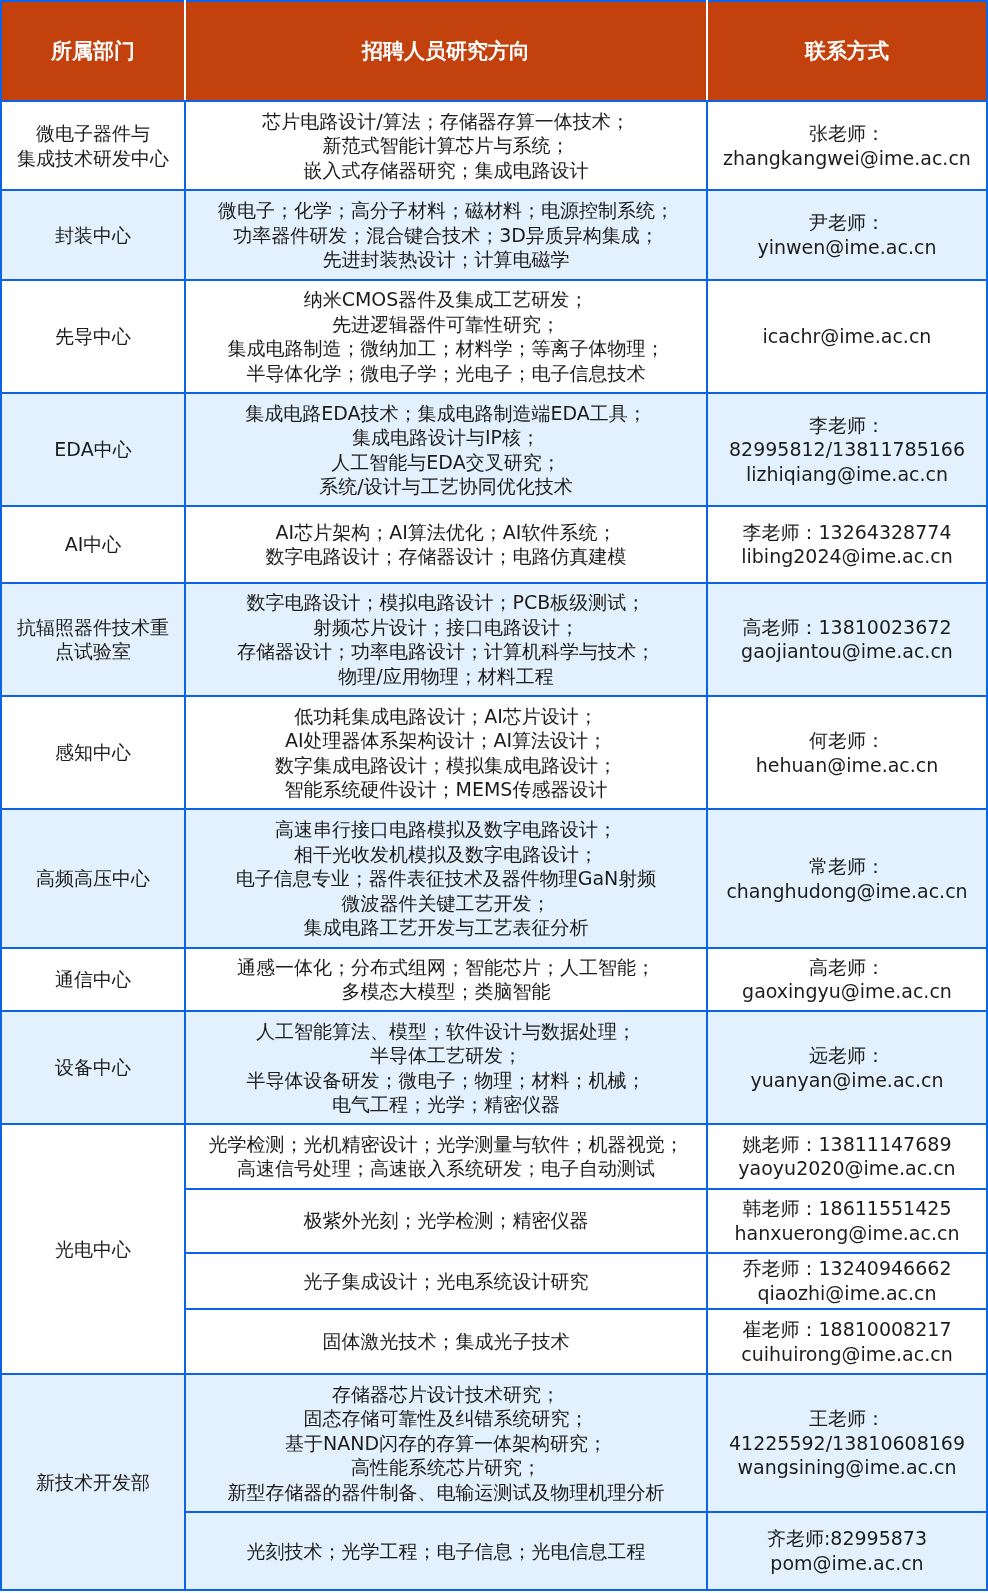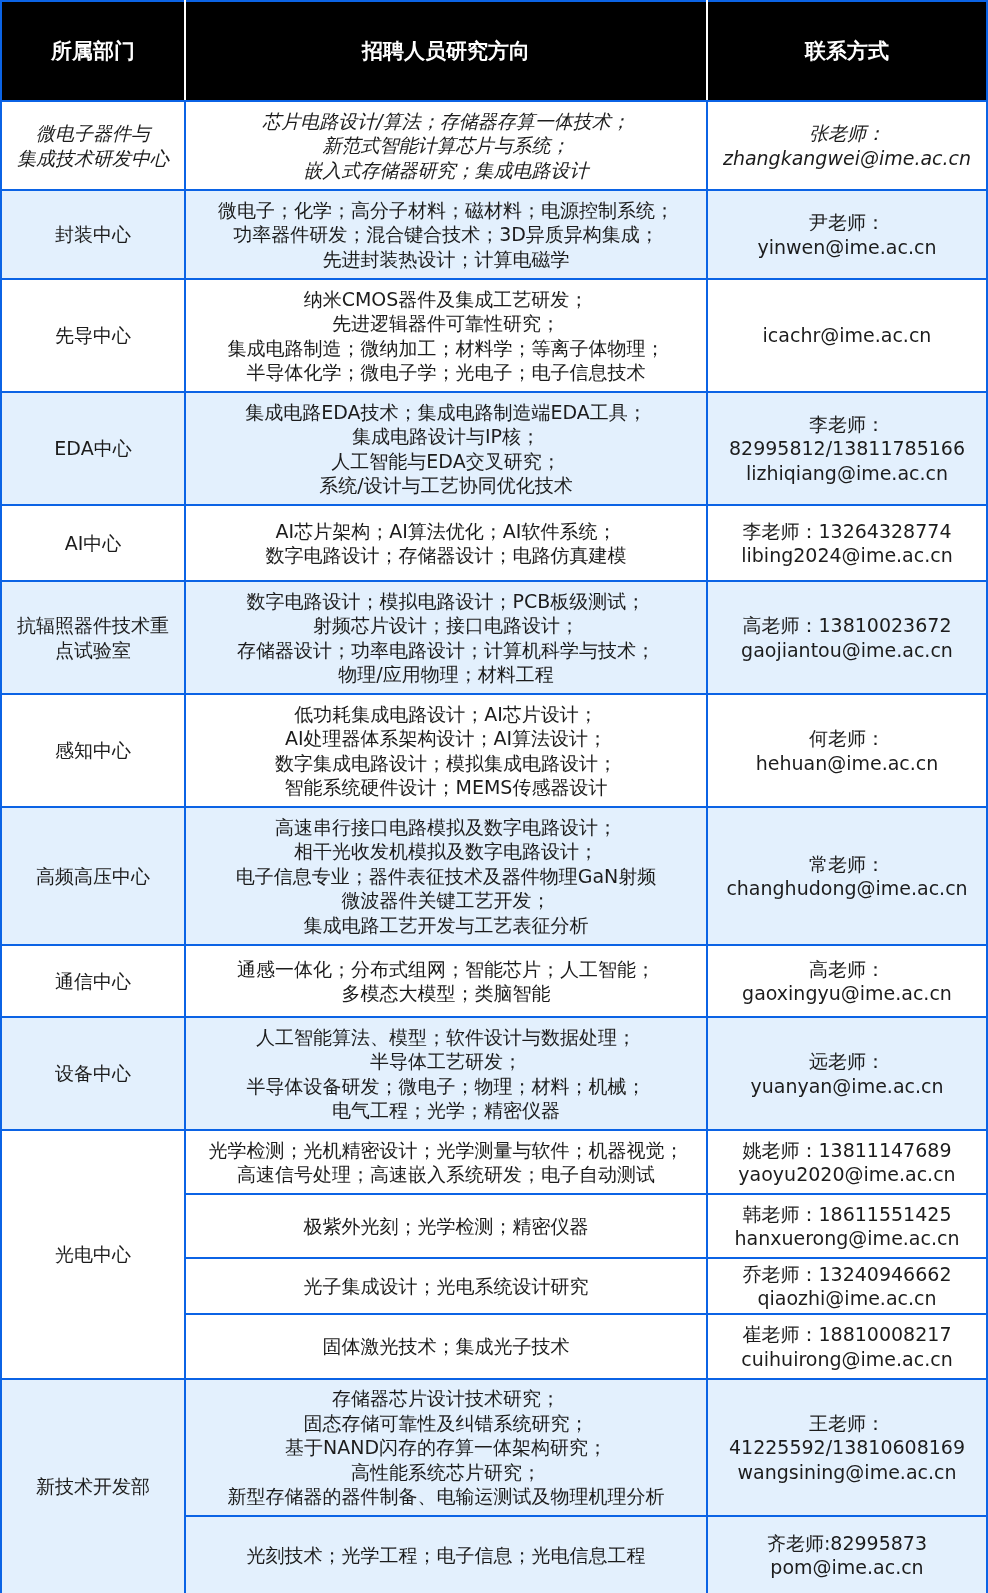--- a/index.html
+++ b/index.html
@@ -15,21 +15,21 @@
     border: 2px solid #0b63e5;
     text-align: center;
     vertical-align: middle;
     padding: 0 4px;
     color: #1c1c1c;
     font-size: 19px;
     line-height: 24.5px;
     box-sizing: border-box;
   }
   .tbl thead th {
-    background: #000000;
+    background: #c2410c;
     color: #ffffff;
     font-size: 21px;
     font-weight: bold;
     height: 100px;
     border-top-color: #0b63e5;
     border-left-color: #ffffff;
     border-right-color: #ffffff;
     border-bottom-color: #0b63e5;
   }
   .tbl thead th:first-child { border-left-color: #0b63e5; }
@@ -51,21 +51,21 @@
       <col class="col-contact">
   </colgroup>
   <thead>
     <tr>
       <th>所属部门</th>
       <th>招聘人员研究方向</th>
       <th>联系方式</th>
     </tr>
   </thead>
   <tbody id="tbody">
-      <tr class="plain" style="height: 89px; font-style: italic;">
+      <tr class="plain" style="height: 89px;">
         <td>
           <span class="line">微电子器件与</span>
           <span class="line">集成技术研发中心</span>
         </td>
         <td>
           <span class="line">芯片电路设计/算法；存储器存算一体技术；</span>
           <span class="line">新范式智能计算芯片与系统；</span>
           <span class="line">嵌入式存储器研究；集成电路设计</span>
         </td>
         <td>
@@ -170,21 +170,21 @@
           <span class="line">相干光收发机模拟及数字电路设计；</span>
           <span class="line">电子信息专业；器件表征技术及器件物理GaN射频</span>
           <span class="line">微波器件关键工艺开发；</span>
           <span class="line">集成电路工艺开发与工艺表征分析</span>
         </td>
         <td>
           <span class="line">常老师：</span>
           <span class="line">changhudong@ime.ac.cn</span>
         </td>
       </tr>
-      <tr class="plain" style="height: 72px;">
+      <tr class="plain" style="height: 63px;">
         <td>
           <span class="line">通信中心</span>
         </td>
         <td>
           <span class="line">通感一体化；分布式组网；智能芯片；人工智能；</span>
           <span class="line">多模态大模型；类脑智能</span>
         </td>
         <td>
           <span class="line">高老师：</span>
           <span class="line">gaoxingyu@ime.ac.cn</span>

